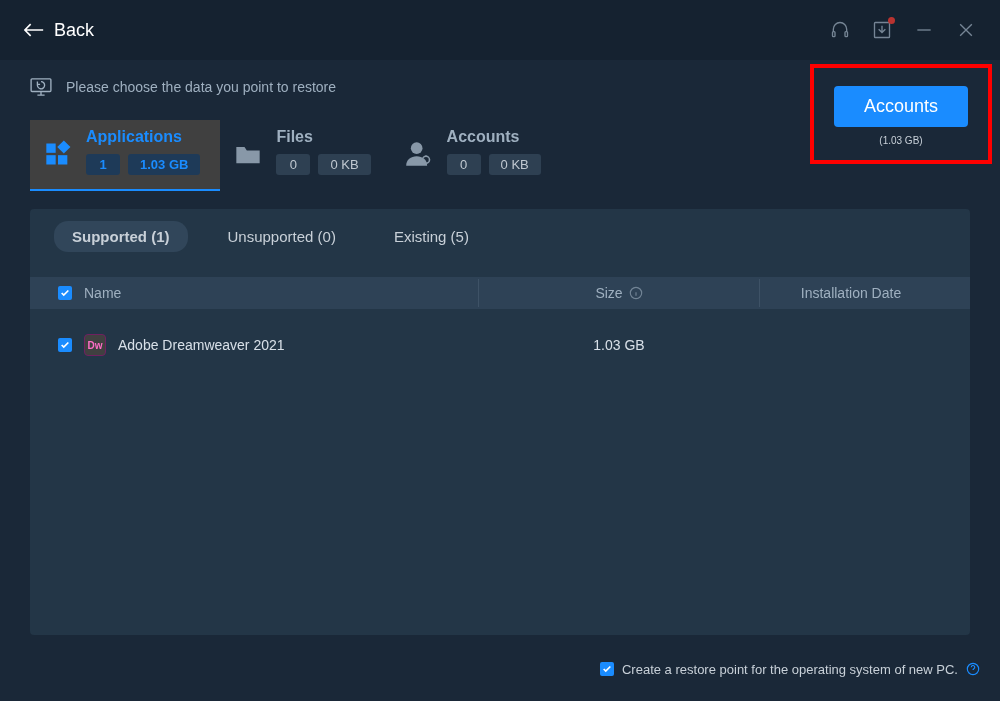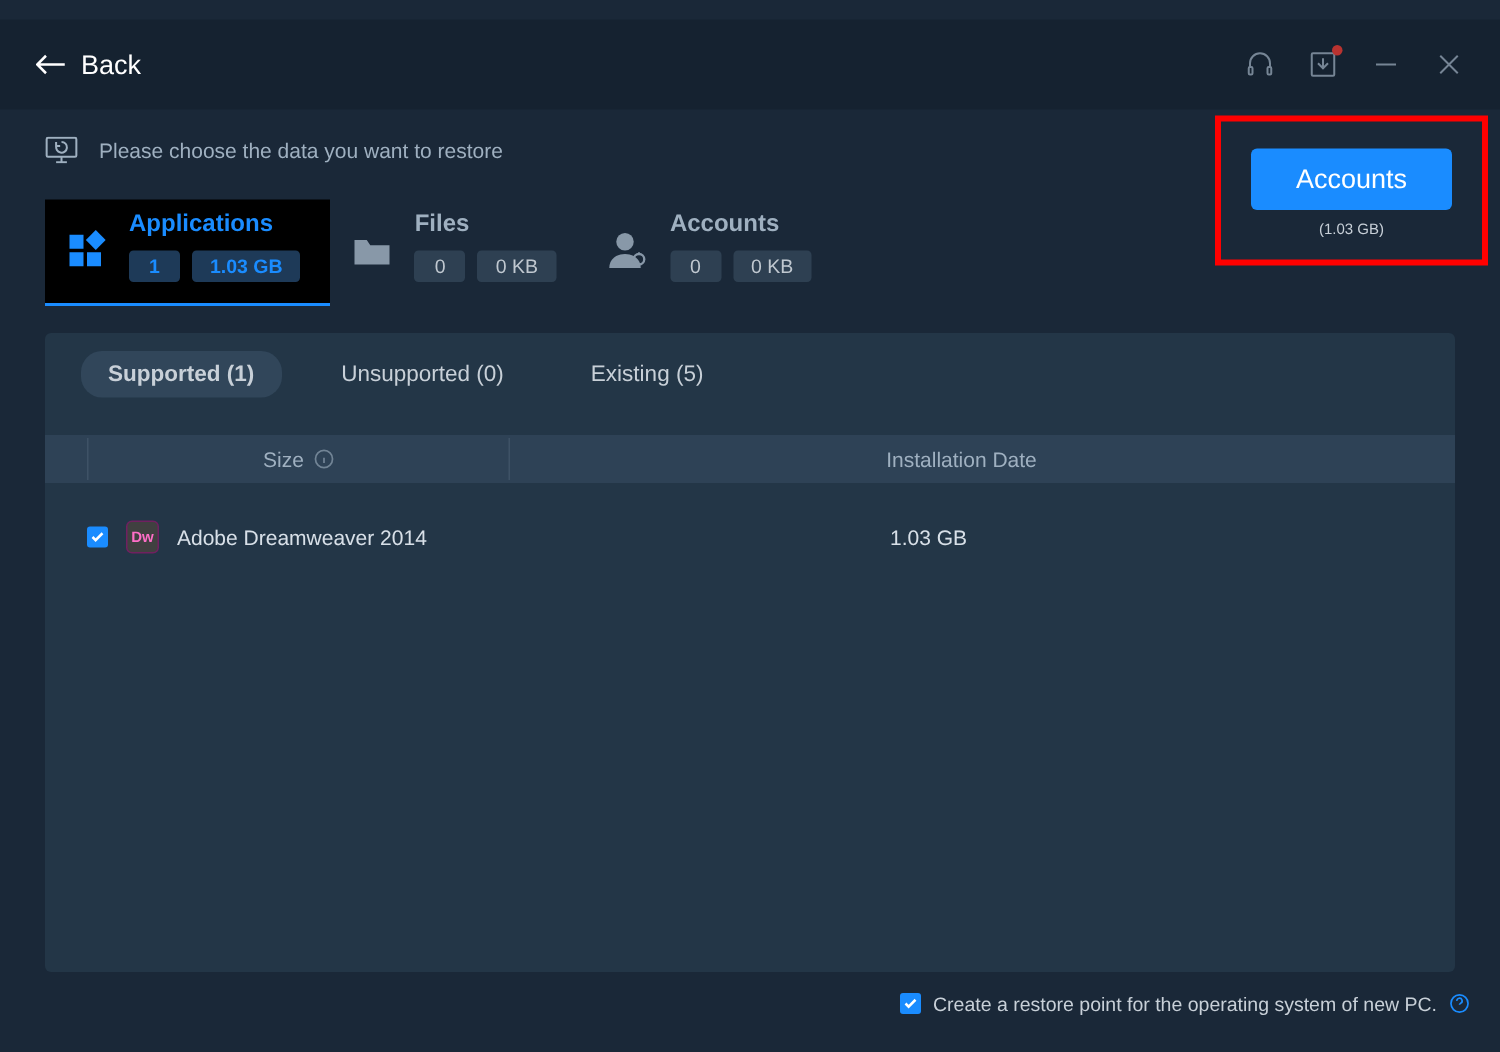--- a/index.html
+++ b/index.html
@@ -10,21 +10,20 @@
   font-family: "Segoe UI", Arial, sans-serif;
   color: #c8d0d8;
   overflow: hidden;
   position: relative;
 }
 .titlebar {
   height: 60px;
   display: flex;
   padding: 0 24px;
   background: #152230;
-  margin-top: 13px;
 }
 .back-btn {
   display: flex;
   align-items: center;
   gap: 10px;
   color: #fff;
   font-size: 18px;
   cursor: pointer;
 }
 .back-arrow { width: 20px; height: 16px; }
@@ -63,21 +62,21 @@
   gap: 0;
 }
 .cat-tab {
   display: flex;
   align-items: flex-start;
   gap: 14px;
   padding: 8px 20px 14px 14px;
   cursor: pointer;
 }
 .cat-tab.active {
-  background: #000000;
+  background: #404040;
   border-bottom: 2px solid #1a8cff;
 }
 .cat-icon {
   width: 28px; height: 32px; flex-shrink: 0; margin-top: 10px;
 }
 .cat-body { display: flex; flex-direction: column; gap: 8px; }
 .cat-label {
   font-size: 16px; font-weight: 600; color: #9fb0c0;
 }
 .cat-tab.active .cat-label { color: #1a8cff; }
@@ -229,21 +228,21 @@
   </div>
 </div>
 
 <div class="content">
   <div class="instruction-row">
     <svg class="instr-icon" viewBox="0 0 24 20" fill="none" stroke="#9fb0c0" stroke-width="1.5">
       <rect x="1" y="1" width="22" height="14" rx="1"></rect>
         <path d="M8 19h8M12 15v4"></path>
       <path d="M12 4a4 4 0 1 1-3.8 2.8M8 4v3h3" stroke="#9fb0c0"></path>
     </svg>
-    <span>Please choose the data you want to restore</span>
+    <span>Please choose the data you point to restore</span>
   </div>
 
   <div class="top-area">
     <div class="category-tabs">
 
       <div class="cat-tab active">
         <svg class="cat-icon" viewBox="0 0 24 24" fill="#1a8cff">
           <rect x="2" y="3" width="8" height="8"></rect>
             <rect x="2" y="13" width="8" height="8"></rect>
           <rect x="12" y="13" width="8" height="8"></rect>
@@ -295,20 +294,28 @@
   </div>
 
   <div class="main-panel">
     <div class="filter-tabs">
       <div class="filter-tab active">Supported (1)</div>
       <div class="filter-tab">Unsupported (0)</div>
       <div class="filter-tab">Existing (5)</div>
     </div>
 
     <div class="table-header">
+      <div class="col-name">
+        <span class="checkbox">
+          <svg viewBox="0 0 12 12" stroke="#fff" stroke-width="2" fill="none">
+              <path d="M2 6l2.5 2.5L10 3"></path>
+            </svg>
+        </span>
+        <span>Name</span>
+      </div>
       <div class="divider"></div>
       <div class="col-size">
         <span>Size</span>
         <svg class="info-icon" viewBox="0 0 16 16" fill="none" stroke="#9fb0c0" stroke-width="1.3">
           <circle cx="8" cy="8" r="6.5"></circle>
             <path d="M8 5v0M8 7v4"></path>
         </svg>
       </div>
       <div class="divider"></div>
       <div class="col-date">Installation Date</div>
@@ -316,21 +323,21 @@
 
     <div class="table-body">
       <div class="table-row">
         <div class="col-name" style="gap:12px;">
           <span class="checkbox">
             <svg viewBox="0 0 12 12" stroke="#fff" stroke-width="2" fill="none">
                 <path d="M2 6l2.5 2.5L10 3"></path>
               </svg>
           </span>
           <span class="app-icon">Dw</span>
-          <span>Adobe Dreamweaver 2014</span>
+          <span>Adobe Dreamweaver 2021</span>
         </div>
         <div style="width:1px"></div>
         <div class="col-size">1.03 GB</div>
         <div style="width:1px"></div>
         <div class="col-date"></div>
       </div>
     </div>
   </div>
 </div>
 

